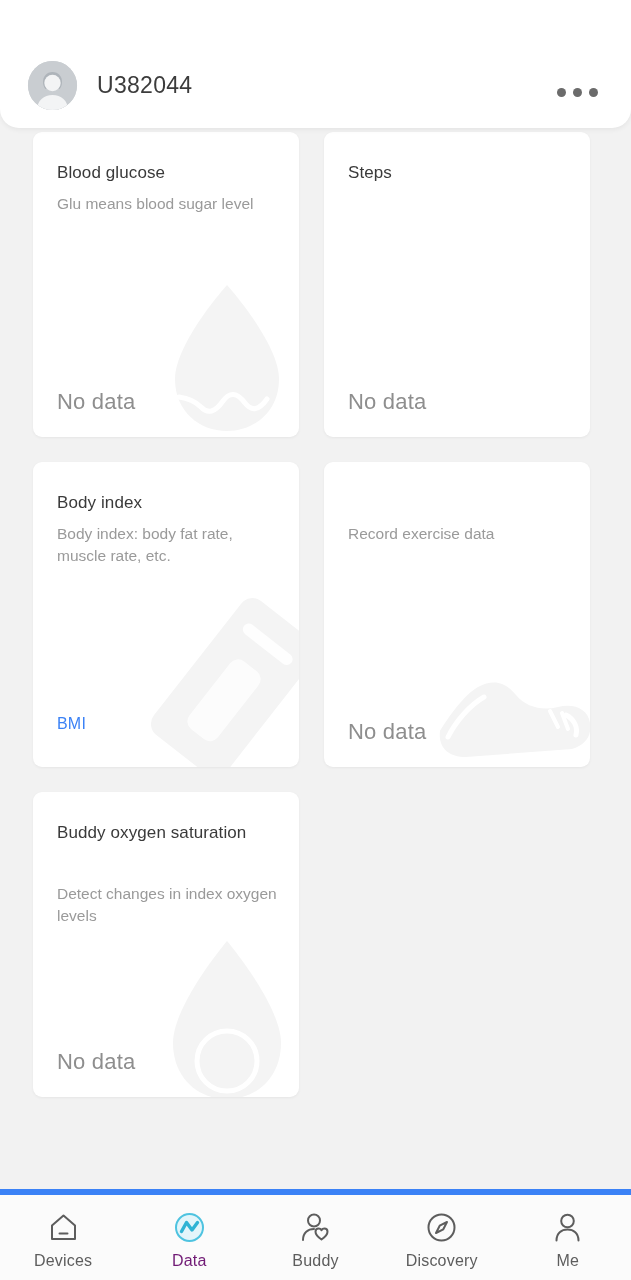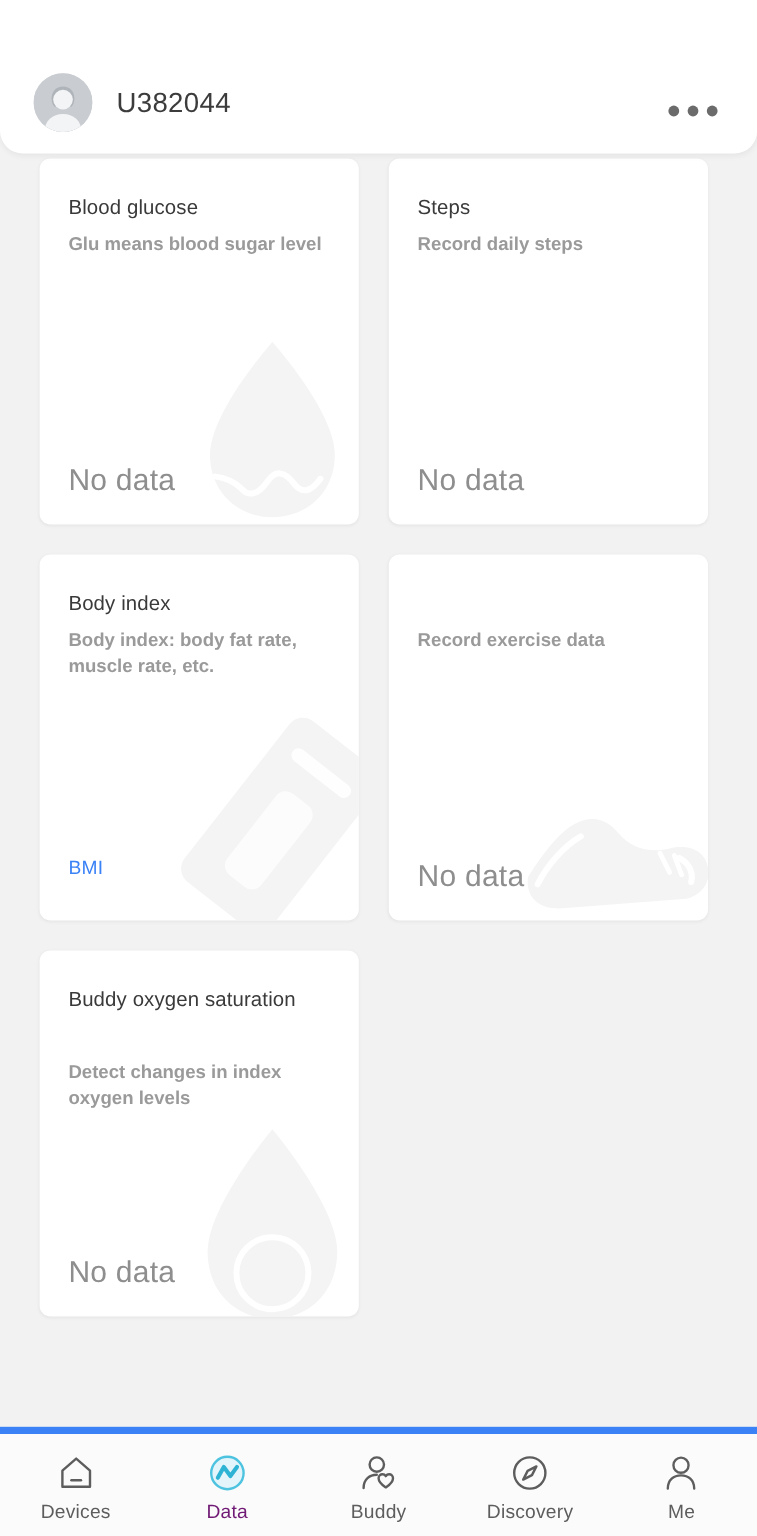--- a/index.html
+++ b/index.html
@@ -68,30 +68,30 @@
     letter-spacing: 0.1px;
   }
 
   .card-sub {
     position: absolute;
     left: 24px;
     right: 20px;
     font-size: 15.5px;
     line-height: 22px;
     color: #9a9a9a;
-    font-weight: 700;
+    font-weight: 400;
   }
   .card-sub.one-line-title { top: 61px; }
   .card-sub.two-line-title { top: 91px; }
 
   .card-value {
     position: absolute;
     left: 24px;
     bottom: 22px;
-    font-size: 25px;
+    font-size: 22px;
     color: #8e8e8e;
     font-weight: 400;
     letter-spacing: 0.2px;
     z-index: 2;
   }
   .card-value.small {
     font-size: 16px;
     bottom: 34px;
     color: #3b82f6;
   }
@@ -228,21 +228,20 @@
           <svg viewBox="0 0 170 190" aria-hidden="true">
             <path d="M92 34 C92 34 40 92 40 128 C40 160 64 180 92 180 C120 180 144 160 144 128 C144 92 92 34 92 34 Z" fill="#f4f4f4"></path>
             <path d="M44 146 Q58 148 66 156 Q76 167 88 150 Q98 136 110 152 Q120 165 132 148" fill="none" stroke="#ffffff" stroke-width="5" stroke-linecap="round" stroke-linejoin="round"></path>
           </svg>
         </div>
         <div class="card-value">No data</div>
       </div>
 
       <div class="card">
         <div class="card-title">Steps</div>
-        <div class="card-sub one-line-title">Record daily steps</div>
         <div class="card-value">No data</div>
       </div>
 
       <div class="card">
         <div class="card-title">Body index</div>
         <div class="card-sub one-line-title">Body index: body fat rate, muscle rate, etc.</div>
         <div class="watermark">
           <svg viewBox="0 0 170 190" aria-hidden="true">
             <g transform="rotate(38 95 110)">
               <rect x="50" y="20" width="92" height="170" rx="14" fill="#f4f4f4"></rect>

